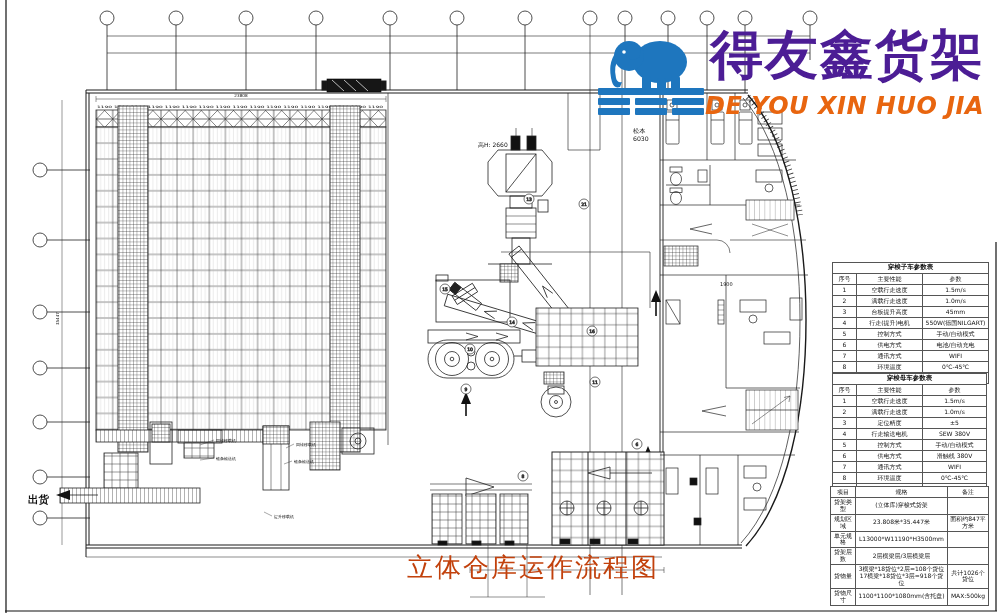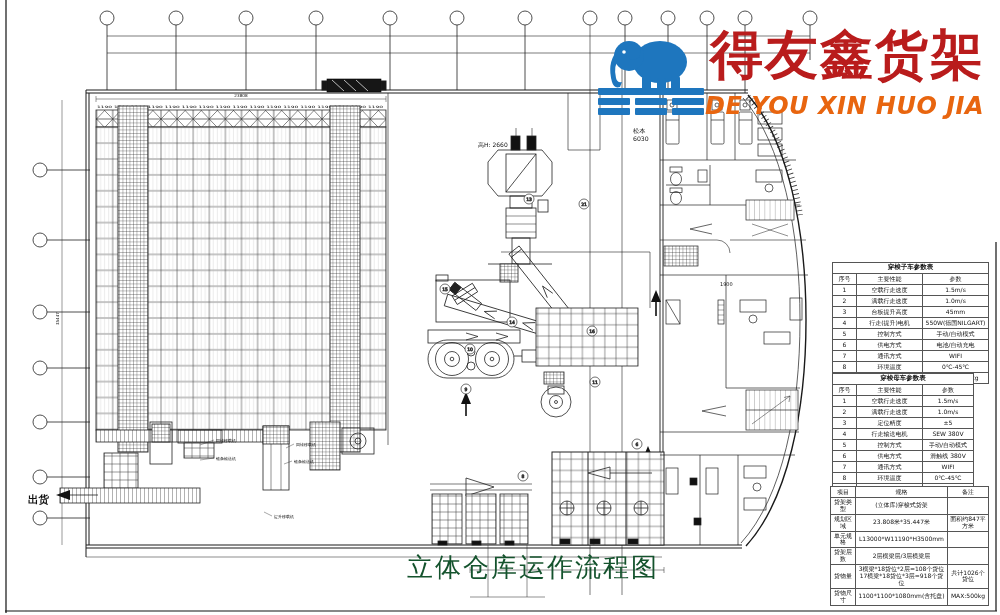--- a/index.html
+++ b/index.html
@@ -6,37 +6,37 @@
   body{width:1000px;height:615px;overflow:hidden;font-family:"DejaVu Sans","Liberation Sans",sans-serif;}
   .canvas{position:relative;width:1000px;height:615px;background:#fff;}
   svg.plan{position:absolute;left:0;top:0;}
   svg text{fill:#111;font-family:"DejaVu Sans","Liberation Sans",sans-serif;}
 
   
   .logo{position:absolute;left:598px;top:26px;width:402px;height:98px;}
   .logo .elephant{position:absolute;left:6px;top:6px;}
   .shelf{position:absolute;left:0px;top:62px;width:108px;height:30px;}
   .shelf .bar{position:absolute;background:#1E76BE;height:7px;border-radius:1px;}
-  .brand-cn{position:absolute;left:112px;top:-6px;font-size:53px;font-weight:bold;color:#b91c1c;
+  .brand-cn{position:absolute;left:112px;top:-6px;font-size:53px;font-weight:bold;color:#4c1d95;
             letter-spacing:2px;white-space:nowrap;}
   .brand-en{position:absolute;left:107px;top:66px;font-size:24px;font-style:italic;font-weight:bold;
             color:#E8650F;white-space:nowrap;letter-spacing:0.5px;}
 
   
   .title{position:absolute;left:407px;top:550px;font-family:"DejaVu Serif","Liberation Serif",serif;
-         font-size:26px;letter-spacing:2px;color:#14532d;white-space:nowrap;}
+         font-size:26px;letter-spacing:2px;color:#c2410c;white-space:nowrap;}
 
   
   table.tbl{position:absolute;border-collapse:collapse;background:#fff;table-layout:fixed;}
   table.tbl td{border:1px solid #555;font-size:6px;line-height:1.15;text-align:center;
                padding:1px 1px;color:#111;height:8px;overflow:hidden;}
   table.tbl td.ttl{font-size:6.5px;font-weight:bold;}
   table.tbl td.pre{white-space:pre-line;}
   #tableA{left:832px;top:262px;width:157px;}
-  #tableB{left:832px;top:373px;width:142px;}
+  #tableB{left:832px;top:373px;width:155px;}
   #tableC{left:830px;top:486px;width:159px;}
 </style>
 </head>
 <body>
 
 <div class="canvas">
 
 <svg class="plan" width="1000" height="615" viewBox="0 0 1000 615">
   <defs>
     <pattern id="cells" width="16.1" height="15.9" patternUnits="userSpaceOnUse">

